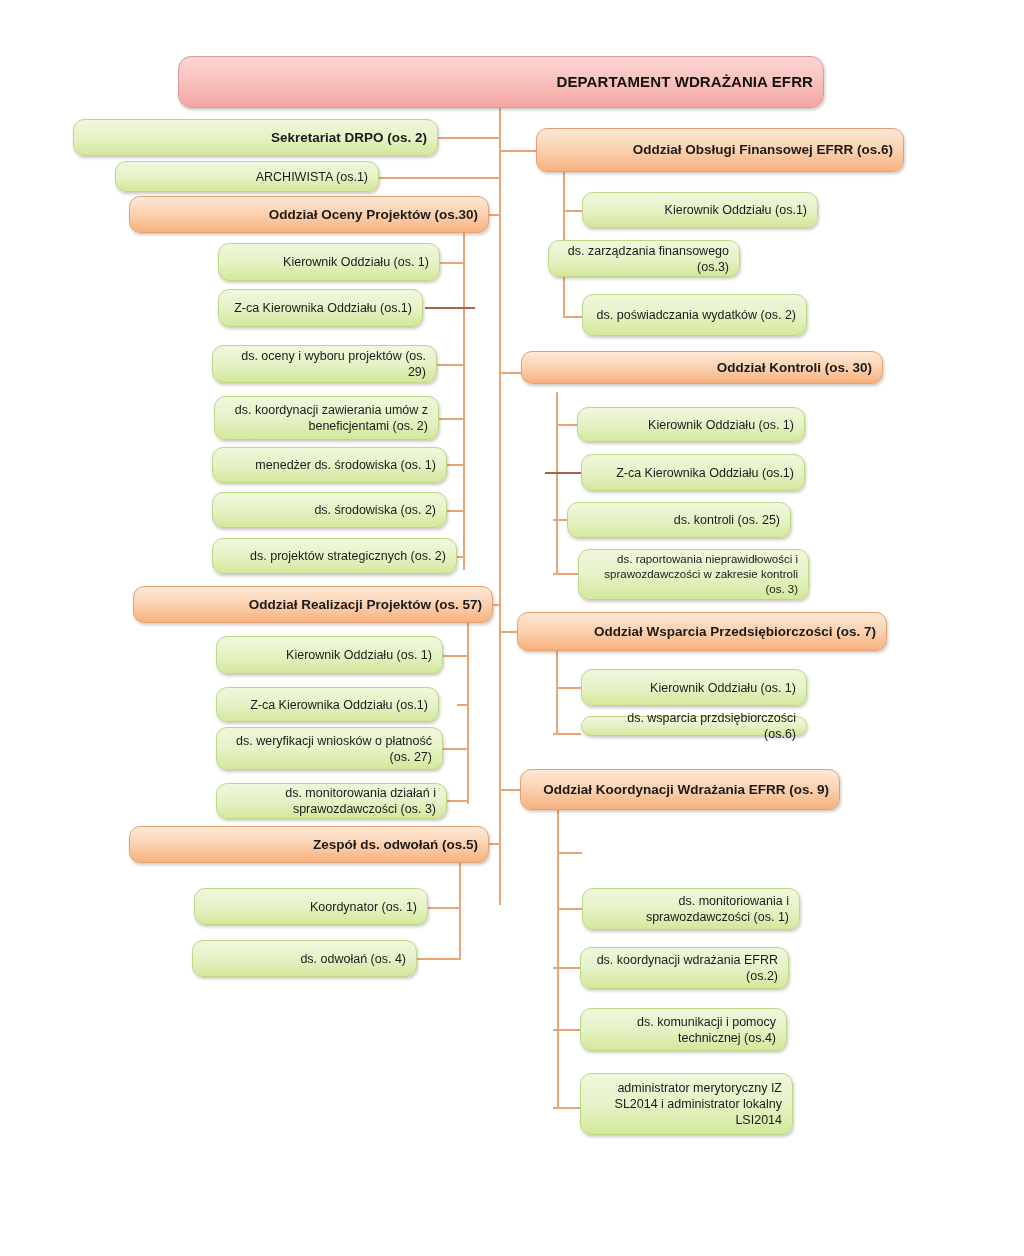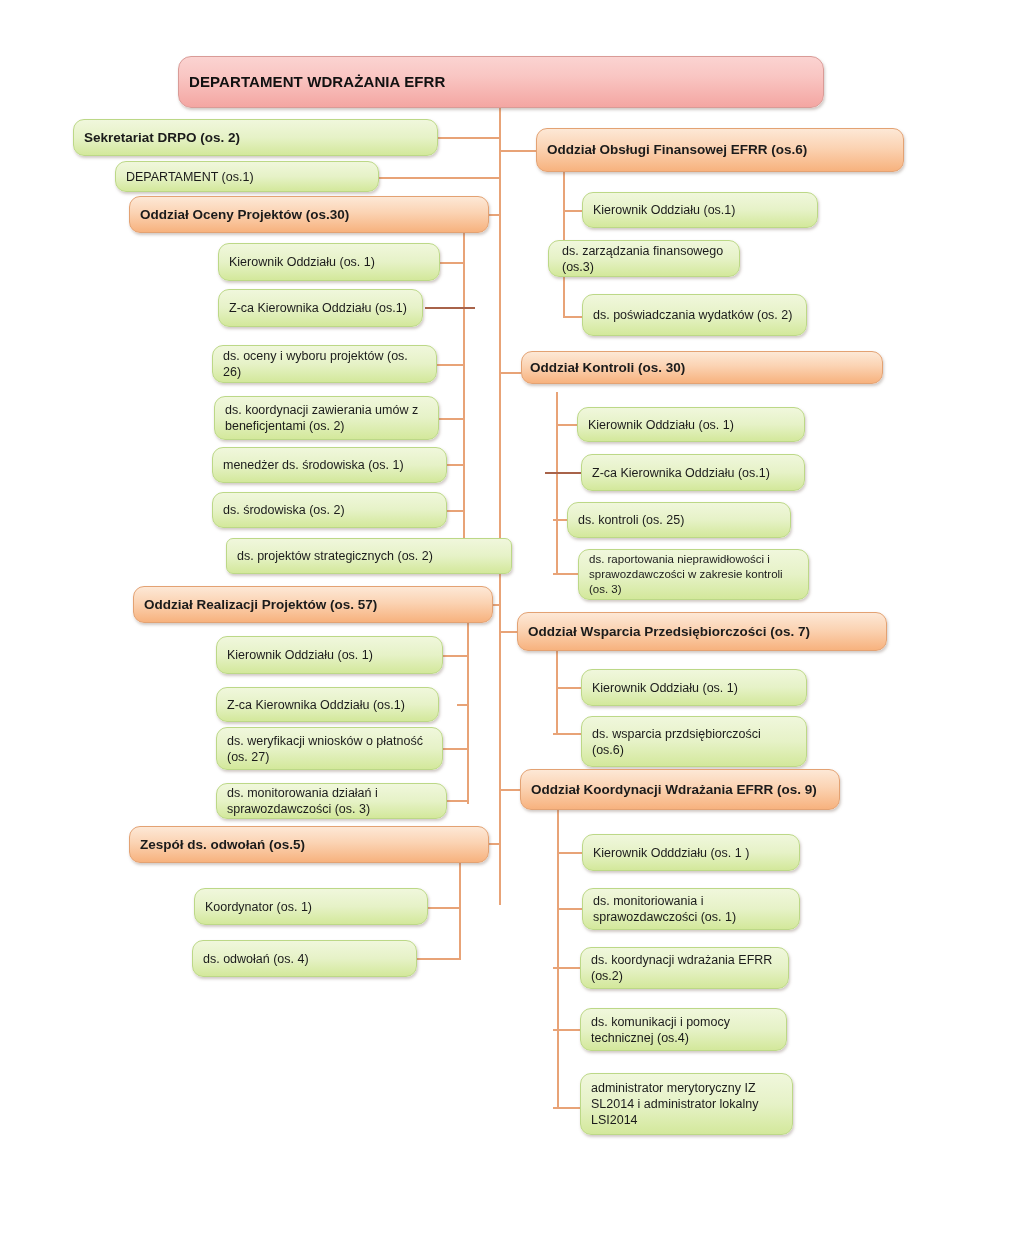--- a/index.html
+++ b/index.html
@@ -14,21 +14,21 @@
   .ln{position:absolute;background:#e8a377;}
   .ln.v{width:2px;}
   .ln.h{height:2px;}
   .ln.dark{background:#a8634a;}
 
   
   .box{
     position:absolute;
     box-sizing:border-box;
     display:flex;align-items:center;justify-content:center;
-    text-align:left;
+    text-align:right;
     border-radius:11px;
     padding:2px 10px;
     line-height:1.28;
     color:#1b1b1b;
     box-shadow:1px 2px 3px rgba(120,100,90,0.35);
   }
   .box .t{display:block;width:100%;}
 
   
   .box.root{
@@ -116,45 +116,45 @@
 
   <div class="box root" style="left:178px;top:56px;width:646px;height:52px;">
     <span class="t">DEPARTAMENT WDRAŻANIA EFRR</span>
   </div>
 
   <div class="box green bold" style="left:73px;top:119px;width:365px;height:37px;">
     <span class="t">Sekretariat DRPO (os. 2)</span>
   </div>
 
   <div class="box green" style="left:115px;top:161px;width:264px;height:31px;">
-    <span class="t">DEPARTAMENT (os.1)</span>
+    <span class="t">ARCHIWISTA (os.1)</span>
   </div>
 
   <div class="box orange" style="left:129px;top:196px;width:360px;height:37px;">
     <span class="t">Oddział Oceny Projektów (os.30)</span>
   </div>
   <div class="box green" style="left:218px;top:243px;width:222px;height:38px;">
     <span class="t">Kierownik Oddziału (os. 1)</span>
   </div>
   <div class="box green" style="left:218px;top:289px;width:205px;height:38px;">
     <span class="t">Z-ca  Kierownika Oddziału (os.1)</span>
   </div>
   <div class="box green" style="left:212px;top:345px;width:225px;height:38px;">
-    <span class="t">ds. oceny i wyboru projektów (os. 26)</span>
+    <span class="t">ds. oceny i wyboru projektów (os. 29)</span>
   </div>
   <div class="box green" style="left:214px;top:396px;width:225px;height:44px;">
     <span class="t">ds. koordynacji zawierania umów z beneficjentami (os. 2)</span>
   </div>
   <div class="box green" style="left:212px;top:447px;width:235px;height:36px;">
     <span class="t">menedżer ds. środowiska (os. 1)</span>
   </div>
   <div class="box green" style="left:212px;top:492px;width:235px;height:36px;">
     <span class="t">ds. środowiska (os. 2)</span>
   </div>
-  <div class="box green" style="left:226px;top:538px;width:286px;height:36px;border-radius:7px;">
+  <div class="box green" style="left:212px;top:538px;width:245px;height:36px;">
     <span class="t">ds. projektów strategicznych (os. 2)</span>
   </div>
 
   <div class="box orange" style="left:133px;top:586px;width:360px;height:37px;">
     <span class="t">Oddział Realizacji Projektów (os. 57)</span>
   </div>
   <div class="box green" style="left:216px;top:636px;width:227px;height:38px;">
     <span class="t">Kierownik Oddziału (os. 1)</span>
   </div>
   <div class="box green" style="left:216px;top:687px;width:223px;height:35px;">
@@ -205,30 +205,27 @@
   <div class="box green small" style="left:578px;top:549px;width:231px;height:51px;">
     <span class="t">ds. raportowania nieprawidłowości i sprawozdawczości w zakresie kontroli (os. 3)</span>
   </div>
 
   <div class="box orange" style="left:517px;top:612px;width:370px;height:39px;">
     <span class="t">Oddział Wsparcia Przedsiębiorczości (os. 7)</span>
   </div>
   <div class="box green" style="left:581px;top:669px;width:226px;height:37px;">
     <span class="t">Kierownik Oddziału (os. 1)</span>
   </div>
-  <div class="box green" style="left:581px;top:716px;width:226px;height:51px;">
+  <div class="box green" style="left:581px;top:716px;width:226px;height:20px;">
     <span class="t">ds. wsparcia przdsiębiorczości (os.6)</span>
   </div>
 
   <div class="box orange" style="left:520px;top:769px;width:320px;height:41px;">
     <span class="t">Oddział Koordynacji Wdrażania EFRR (os. 9)</span>
   </div>
-  <div class="box green" style="left:582px;top:834px;width:218px;height:37px;">
-    <span class="t">Kierownik Odddziału (os. 1 )</span>
-  </div>
   <div class="box green" style="left:582px;top:888px;width:218px;height:42px;">
     <span class="t">ds. monitoriowania i sprawozdawczości (os. 1)</span>
   </div>
   <div class="box green" style="left:580px;top:947px;width:209px;height:42px;">
     <span class="t">ds. koordynacji wdrażania EFRR (os.2)</span>
   </div>
   <div class="box green" style="left:580px;top:1008px;width:207px;height:43px;">
     <span class="t">ds. komunikacji i pomocy technicznej  (os.4)</span>
   </div>
   <div class="box green" style="left:580px;top:1073px;width:213px;height:62px;">

